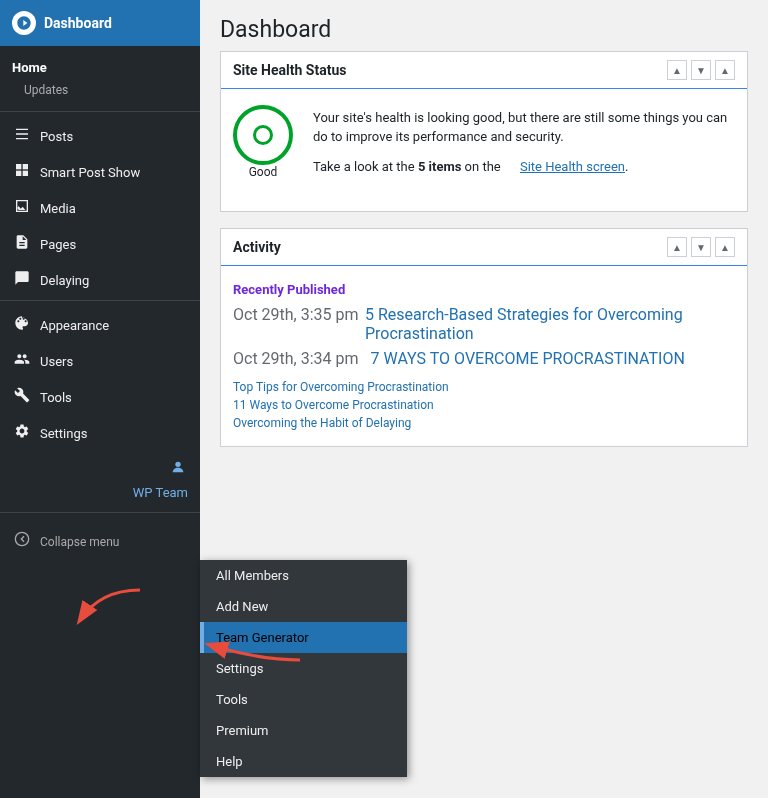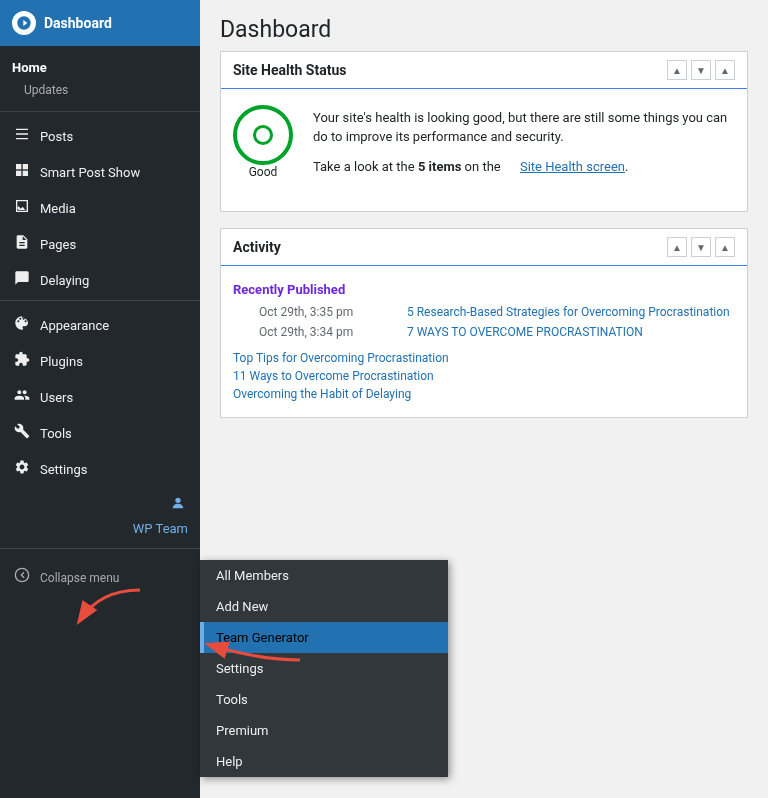--- a/index.html
+++ b/index.html
@@ -70,21 +70,21 @@
       flex-shrink: 0;
     }
     .sidebar-item.wp-team-item { color: #72aee6; flex-direction: column; }
     .sidebar-item.wp-team-item .icon { color: #72aee6; }
 
     
     #submenu-popup {
       position: absolute;
       left: 200px;
       top: 560px;
-      width: 248px;
+      width: 207px;
       background: #32373c;
       color: #eee;
       z-index: 200;
       box-shadow: 2px 2px 8px rgba(0,0,0,0.4);
     }
     .submenu-item {
       padding: 8px 16px;
       font-size: 13px;
       color: #eee;
       cursor: pointer;
@@ -186,24 +186,23 @@
 
     
     .section-label {
       font-size: 13px;
       font-weight: bold;
       color: #6d28d9;
       margin-bottom: 8px;
     }
     .activity-row {
       display: flex;
-      gap: 28px;
+      gap: 12px;
       margin-bottom: 6px;
-      font-size: 12px;
-      margin-left: 26px;
+      font-size: 16px;
     }
     .activity-date {
       color: #646970;
       white-space: nowrap;
       min-width: 120px;
     }
     .activity-link {
       color: #2271b1;
       cursor: pointer;
     }
@@ -299,28 +298,20 @@
 
   <div class="sidebar-item">
     <span class="icon">
       <svg width="16" height="16" fill="#eee" viewBox="0 0 24 24">
           <path d="M12 2C6.48 2 2 6.48 2 12s4.48 10 10 10c.83 0 1.5-.67 1.5-1.5 0-.39-.15-.74-.39-1.01-.23-.26-.38-.61-.38-.99 0-.83.67-1.5 1.5-1.5H16c2.76 0 5-2.24 5-5 0-4.42-4.03-8-9-8zm-5.5 9c-.83 0-1.5-.67-1.5-1.5S5.67 8 6.5 8 8 8.67 8 9.5 7.33 11 6.5 11zm3-4C8.67 7 8 6.33 8 5.5S8.67 4 9.5 4s1.5.67 1.5 1.5S10.33 7 9.5 7zm5 0c-.83 0-1.5-.67-1.5-1.5S13.67 4 14.5 4s1.5.67 1.5 1.5S15.33 7 14.5 7zm3 4c-.83 0-1.5-.67-1.5-1.5S16.67 8 17.5 8s1.5.67 1.5 1.5S18.33 11 17.5 11z"></path>
         </svg>
     </span>
     <span>Appearance</span>
   </div>
 
-  <div class="sidebar-item">
-    <span class="icon">
-      <svg width="16" height="16" fill="#eee" viewBox="0 0 24 24">
-          <path d="M20.5 11H19V7c0-1.1-.9-2-2-2h-4V3.5C13 2.12 11.88 1 10.5 1S8 2.12 8 3.5V5H4c-1.1 0-1.99.9-1.99 2v3.8H3.5c1.49 0 2.7 1.21 2.7 2.7s-1.21 2.7-2.7 2.7H2V20c0 1.1.9 2 2 2h3.8v-1.5c0-1.49 1.21-2.7 2.7-2.7s2.7 1.21 2.7 2.7V22H17c1.1 0 2-.9 2-2v-4h1.5c1.38 0 2.5-1.12 2.5-2.5S21.88 11 20.5 11z"></path>
-        </svg>
-    </span>
-    <span>Plugins</span>
-  </div>
 
   <div class="sidebar-item">
     <span class="icon">
       <svg width="16" height="16" fill="#eee" viewBox="0 0 24 24">
           <path d="M16 11c1.66 0 2.99-1.34 2.99-3S17.66 5 16 5c-1.66 0-3 1.34-3 3s1.34 3 3 3zm-8 0c1.66 0 2.99-1.34 2.99-3S9.66 5 8 5C6.34 5 5 6.34 5 8s1.34 3 3 3zm0 2c-2.33 0-7 1.17-7 3.5V19h14v-2.5c0-2.33-4.67-3.5-7-3.5zm8 0c-.29 0-.62.02-.97.05 1.16.84 1.97 1.97 1.97 3.45V19h6v-2.5c0-2.33-4.67-3.5-7-3.5z"></path>
         </svg>
     </span>
     <span>Users</span>
   </div>
 

